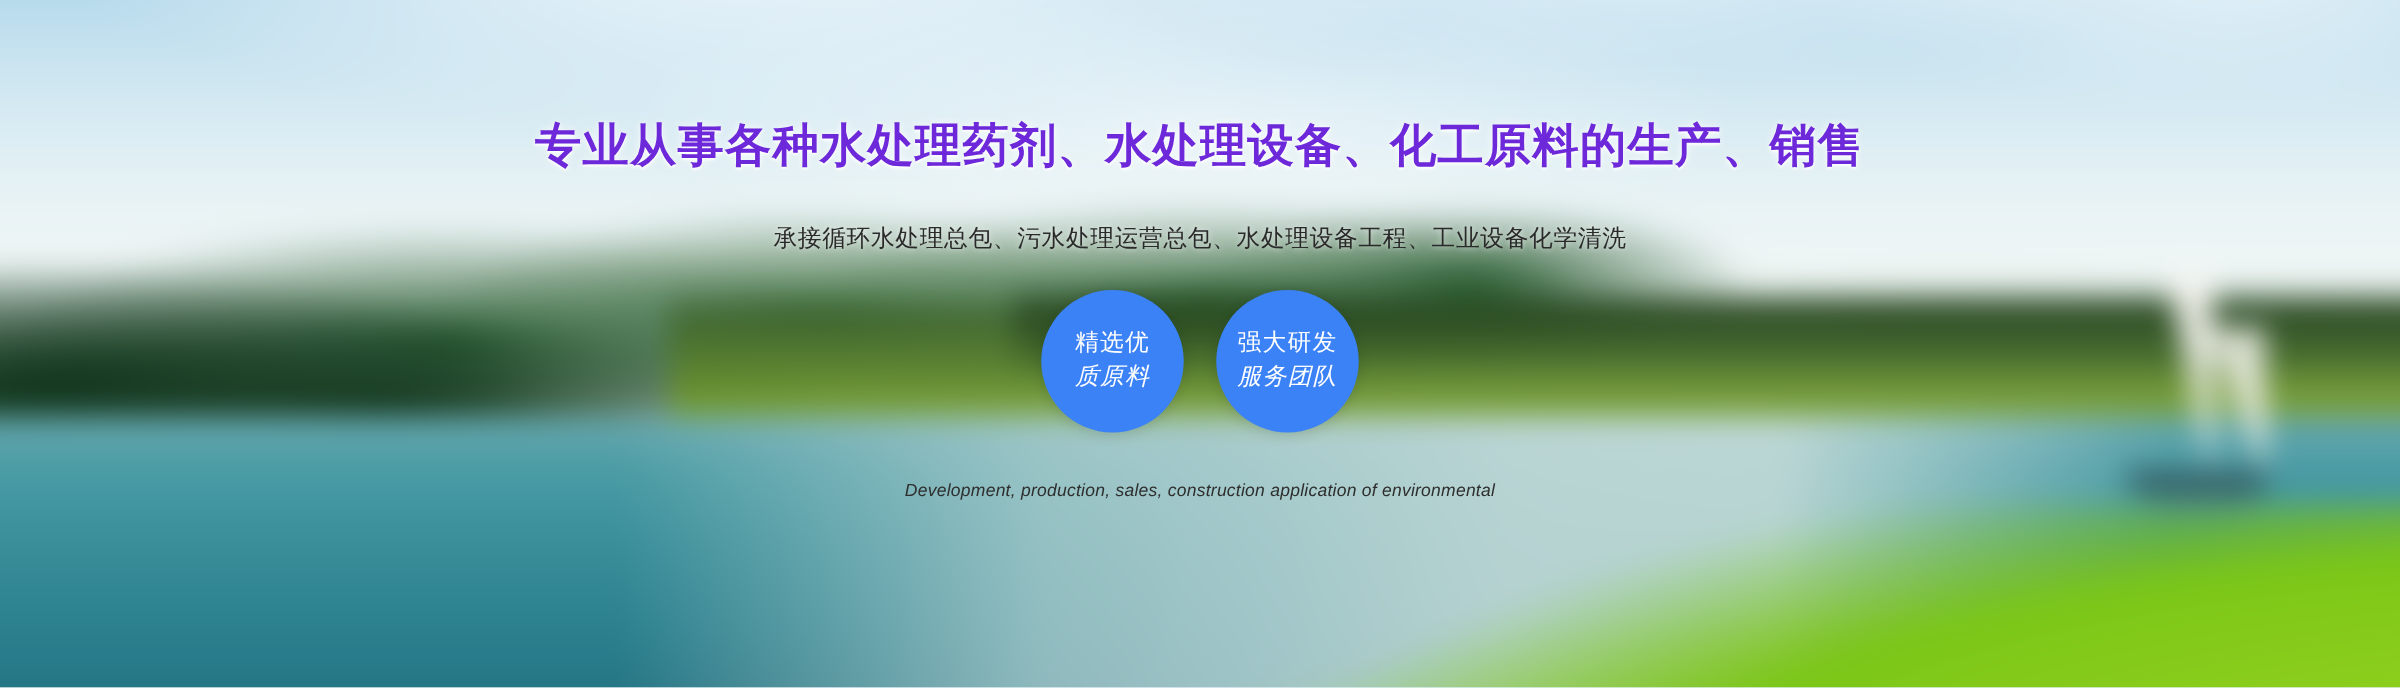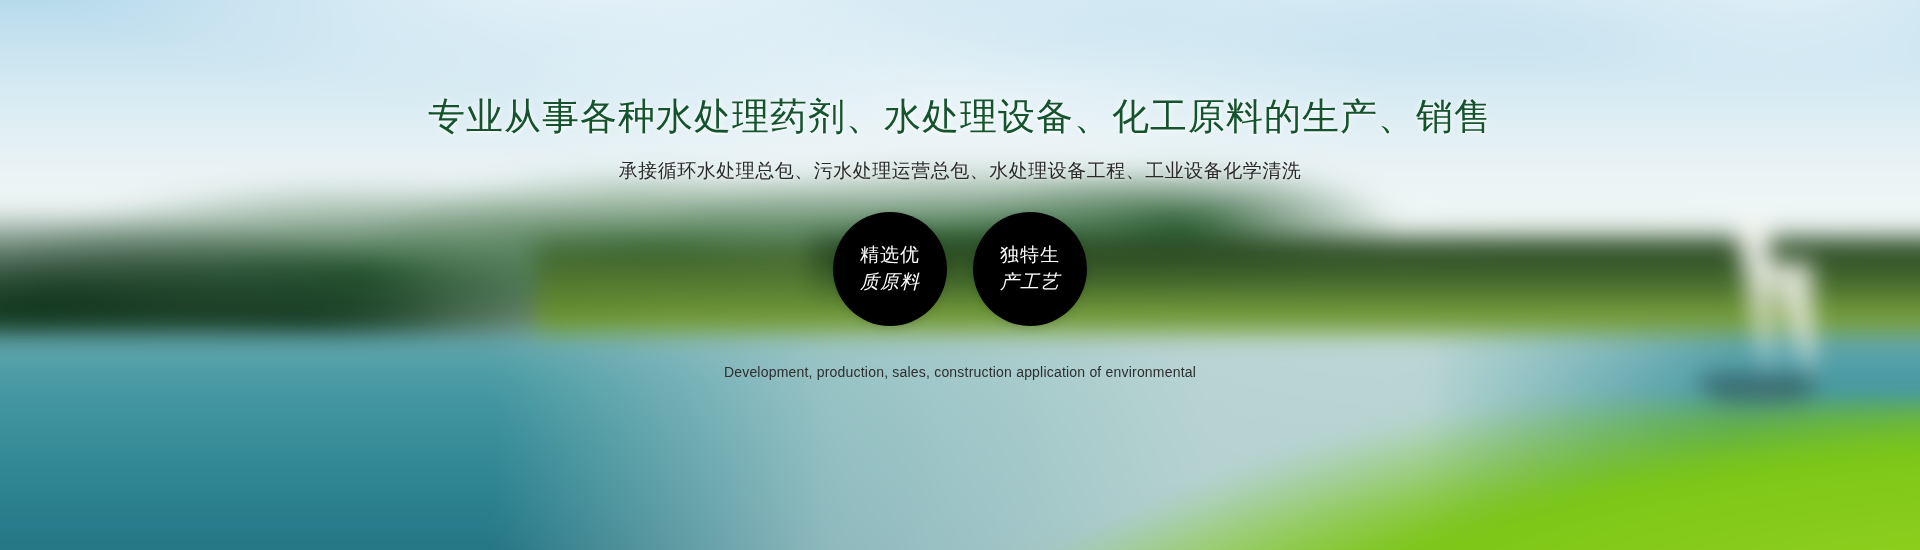--- a/index.html
+++ b/index.html
@@ -160,66 +160,67 @@
 
   
   #content {
     position:absolute; inset:0;
     display:flex; flex-direction:column; align-items:center;
   }
 
   .headline {
     margin-top:92px;
     font-size:37px;
-    font-weight:normal;
+    font-weight:bold;
     letter-spacing:1px;
-    color:#14532d;
+    color:#6d28d9;
     text-shadow:0 0 7px rgba(255,255,255,0.85), 0 1px 2px rgba(255,255,255,0.9);
     white-space:nowrap;
   }
 
   .subhead {
-    margin-top:16px;
+    margin-top:36px;
     font-size:19px;
     color:#2a2a2a;
     letter-spacing:0.5px;
     white-space:nowrap;
     text-shadow:0 0 5px rgba(255,255,255,0.7);
   }
 
   .circles {
     margin-top:28px;
     display:flex;
     align-items:center;
     gap:26px;
   }
   .circle {
     width:114px; height:114px;
     border-radius:50%;
-    background:#000000;
+    background:#3b82f6;
     color:#ffffff;
     display:flex;
     flex-direction:column;
     align-items:center;
     justify-content:center;
     font-size:19px;
     line-height:1.42;
     letter-spacing:1px;
     box-shadow:0 2px 10px rgba(0,0,0,0.12);
     text-align:center;
   }
   .circle .l2 { white-space:nowrap;font-style:italic; }
 
   .encaption {
     margin-top:32px;
     font-size:14px;
     color:#2e2e2e;
     line-height:2.0;
     text-align:center;
     letter-spacing:0.2px;
+    font-style:italic;
   }
 </style>
 </head>
 <body>
 
 <div id="banner">
 
   <div id="photo">
     <div class="bg-layer bg-sky"></div>
     <div class="bg-layer bg-farhill"></div>
@@ -249,25 +250,25 @@
     <p class="subhead">承接循环水处理总包、污水处理运营总包、水处理设备工程、工业设备化学清洗</p>
 
     <div class="circles">
 
       <div class="circle">
         <span class="l1">精选优</span>
         <span class="l2">质原料</span>
       </div>
 
 
+
       <div class="circle">
-        <span class="l1">独特生</span>
-        <span class="l2">产工艺</span>
+        <span class="l1">强大研发</span>
+        <span class="l2">服务团队</span>
       </div>
-
 
     </div>
 
     <div class="encaption">
       <div>Development, production, sales, construction application of environmental</div>
     </div>
 
   </div>
 </div>
 

